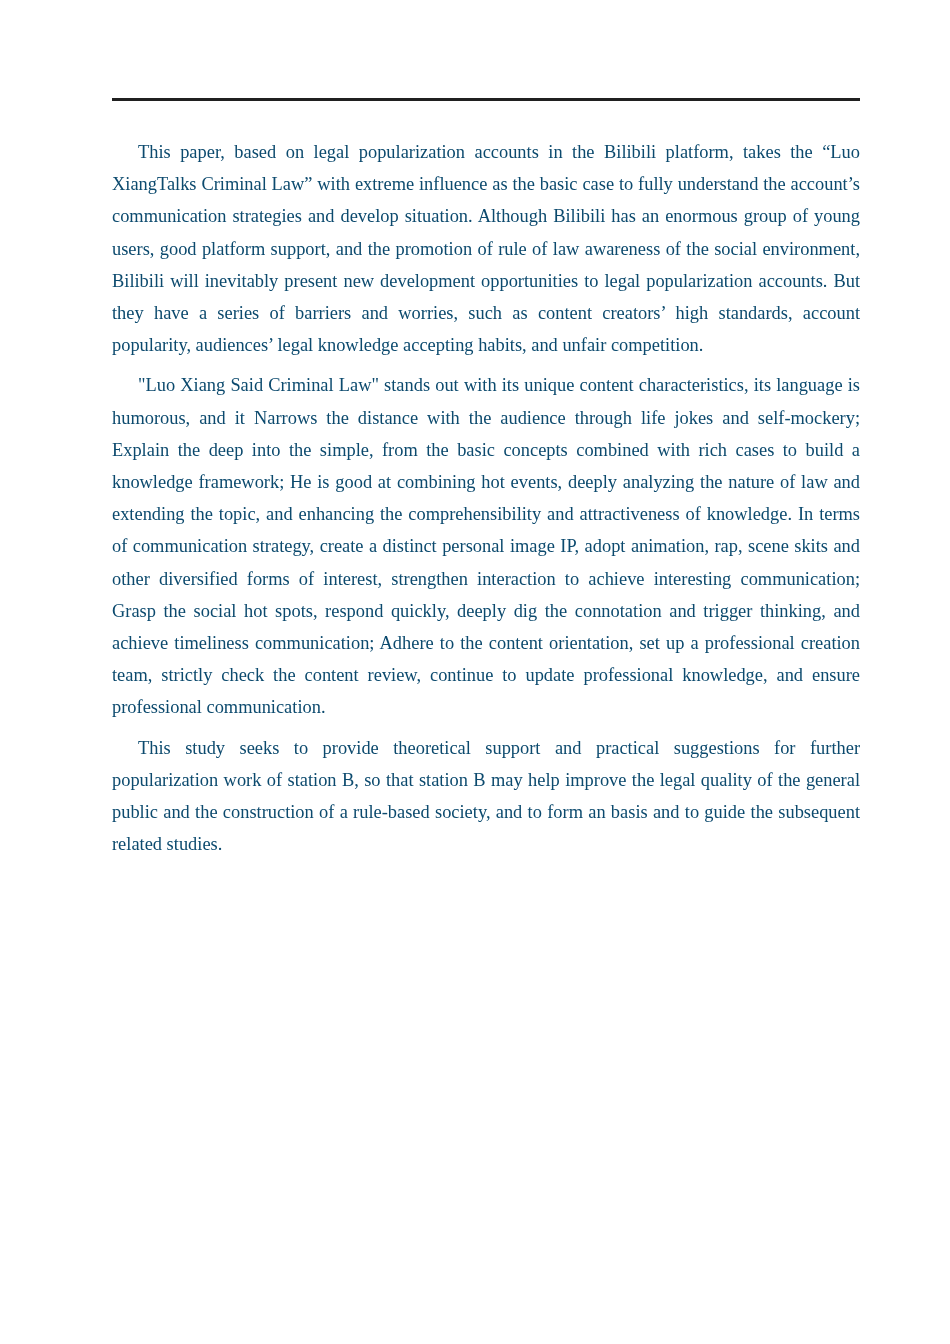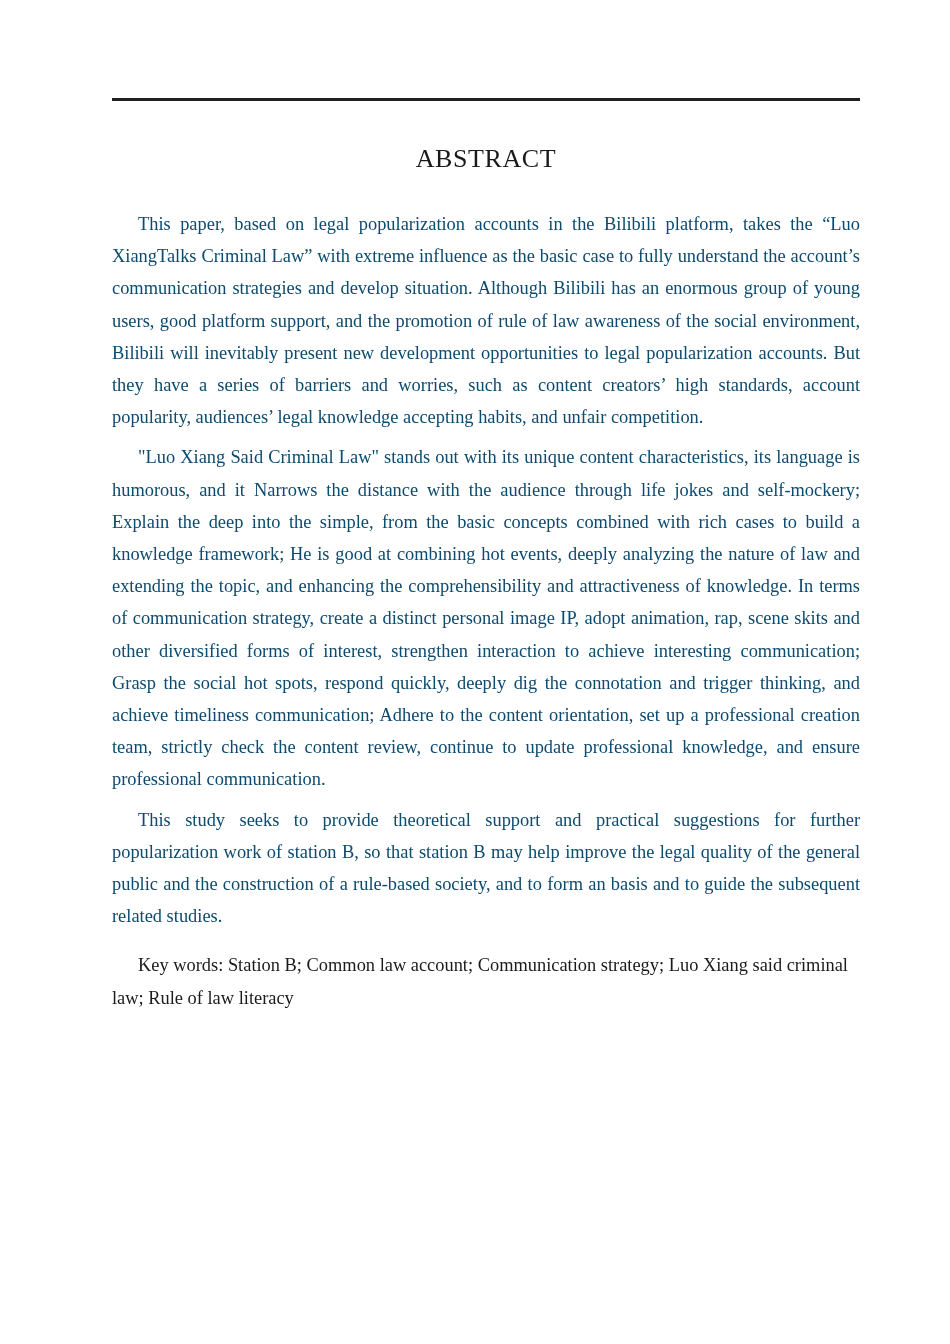--- a/index.html
+++ b/index.html
@@ -90,27 +90,25 @@
 <body>
 
 <div class="page">
 
   <div class="header-area">
     <div class="header-rule"></div>
   </div>
 
   <div class="content">
 
-    <h1 class="page-title">ABSTRACT</h1>
 
     <div class="body-block">
 
       <p class="para">This paper, based on legal popularization accounts in the Bilibili platform, takes the “Luo XiangTalks Criminal Law” with extreme influence as the basic case to fully understand the account’s communication strategies and develop situation. Although Bilibili has an enormous group of young users, good platform support, and the promotion of rule of law awareness of the social environment, Bilibili will inevitably present new development opportunities to legal popularization accounts. But they have a series of barriers and worries, such as content creators’ high standards, account popularity, audiences’ legal knowledge accepting habits, and unfair competition.</p>
 
       <p class="para">"Luo Xiang Said Criminal Law" stands out with its unique content characteristics, its language is humorous, and it Narrows the distance with the audience through life jokes and self-mockery; Explain the deep into the simple, from the basic concepts combined with rich cases to build a knowledge framework; He is good at combining hot events, deeply analyzing the nature of law and extending the topic, and enhancing the comprehensibility and attractiveness of knowledge. In terms of communication strategy, create a distinct personal image IP, adopt animation, rap, scene skits and other diversified forms of interest, strengthen interaction to achieve interesting communication; Grasp the social hot spots, respond quickly, deeply dig the connotation and trigger thinking, and achieve timeliness communication; Adhere to the content orientation, set up a professional creation team, strictly check the content review, continue to update professional knowledge, and ensure professional communication.</p>
 
       <p class="para">This study seeks to provide theoretical support and practical suggestions for further popularization work of station B, so that station B may help improve the legal quality of the general public and the construction of a rule-based society, and to form an basis and to guide the subsequent related studies.</p>
 
-      <p class="keywords">Key words: Station B; Common law account; Communication strategy; Luo Xiang said criminal law; Rule of law literacy</p>
 
     </div>
   </div>
 </div>
 
 </body></html>

